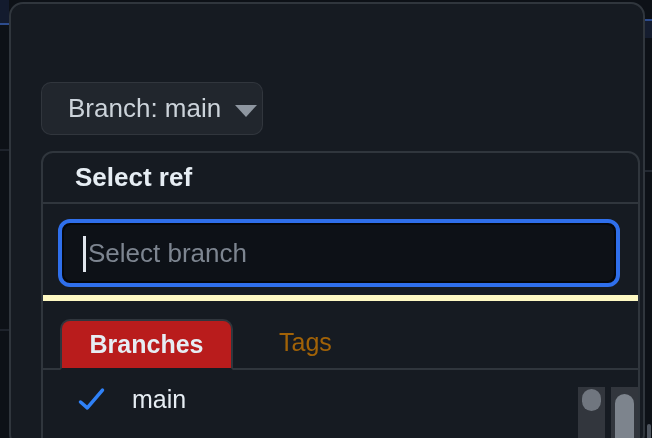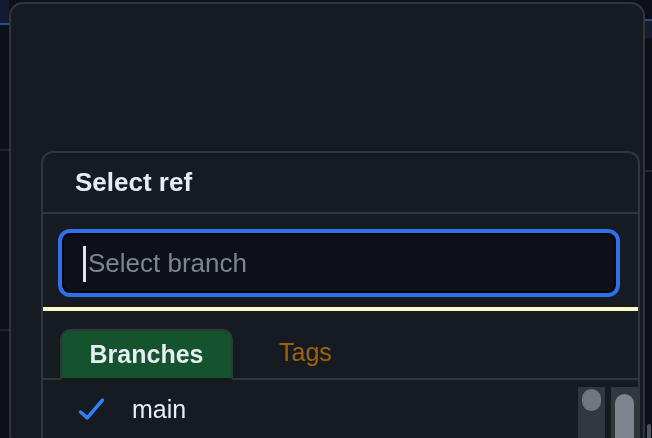--- a/index.html
+++ b/index.html
@@ -44,25 +44,25 @@
     border-top:12px solid #8e96a0;
   }
 
   
   .ref-panel {
     position:absolute; left:30px; top:147px; width:599px; height:300px;
     background:#161b22; border:2px solid #30363d; border-radius:12px 12px 0 0;
     overflow:hidden;
   }
   .ref-header {
-    height:61px; border-bottom:2px solid #30363d;
+    height:51px; border-bottom:2px solid #30363d;
     display:flex; align-items:center; padding-left:32px;
     font-size:26px; font-weight:700; color:#e6edf3;
   }
-  .ref-filter { height:97px; border-bottom:4px solid #fef9c3; padding:15px 0 0 15px; }
+  .ref-filter { height:97px; border-bottom:6px solid #fef9c3; padding:15px 0 0 15px; }
   .ref-input-wrap {
     position:relative; width:562px; height:68px;
     border:4px solid #2f6feb; border-radius:12px;
     background:#05070b; padding:2px;
   }
   .ref-input {
     width:100%; height:100%;
     background:#0d1117; border:none; outline:none; border-radius:7px;
     font-family:"Liberation Sans","DejaVu Sans",sans-serif;
     font-size:26px; color:#e6edf3; padding:0 0 0 24px; caret-color:transparent;
@@ -78,21 +78,21 @@
   .ref-tabs {
     display:flex; align-items:flex-end;
     height:69px; padding-left:17px; border-bottom:2px solid #30363d;
   }
   .tab {
     font-size:25px; display:flex; align-items:center; justify-content:center;
     cursor:pointer;
   }
   .tab.active {
     width:173px; height:51px;
-    background:#14532d; border:2px solid #30363d; border-bottom:2px solid #161b22;
+    background:#b91c1c; border:2px solid #30363d; border-bottom:2px solid #161b22;
     border-radius:10px 10px 0 0; margin-bottom:-2px; position:relative; z-index:2;
     font-weight:700; color:#e6edf3;
   }
   .tab.inactive { height:51px; margin-left:36px; padding:0 10px; font-weight:500; color:#a16207; }
 
   
   .ref-list-item {
     height:58px; display:flex; align-items:center; padding-left:35px; cursor:pointer;
   }
   .check-icon { width:27px; height:27px; margin-right:27px; flex:0 0 auto; }
@@ -115,20 +115,24 @@
   <div class="bg-left-navy"></div>
   <div class="bg-left-seam1"></div>
   <div class="bg-left-seam2"></div>
   <div class="bg-right-navy"></div>
   <div class="bg-right-seam"></div>
   <div class="bg-right-scroll"></div>
 
   <div class="popover">
 
 
+    <div class="branch-button">
+      <span class="branch-button-label">Branch: main</span>
+      <span class="caret-down"></span>
+    </div>
 
     <div class="ref-panel">
 
       <div class="ref-header">Select ref</div>
 
       <div class="ref-filter">
         <div class="ref-input-wrap">
           <input class="ref-input" type="text" placeholder="Select branch" style="">
           <div class="fake-caret"></div>
         </div>

